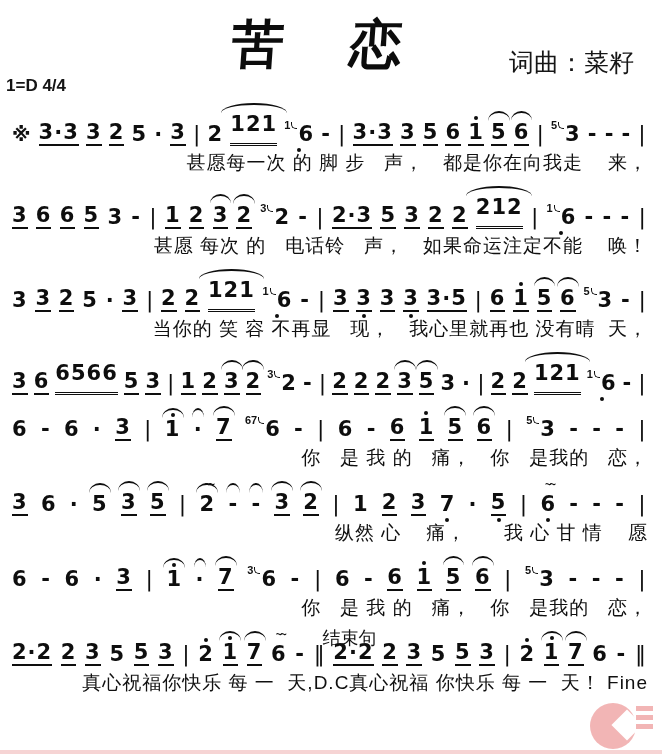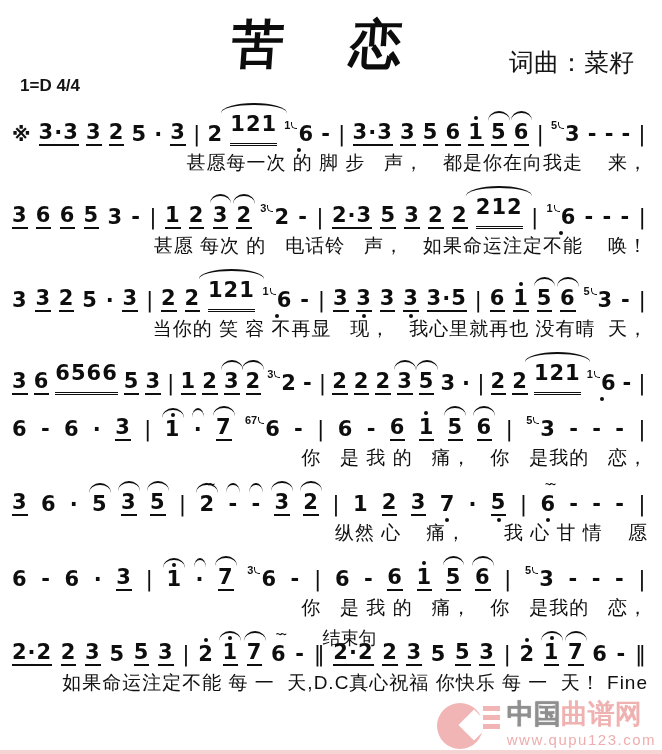--- a/index.html
+++ b/index.html
@@ -8,21 +8,21 @@
     font-family:"Liberation Sans","DejaVu Sans",sans-serif;color:#111;
   }
   .page{position:absolute;inset:0;background:#fff;}
   
   .page-title{
     position:absolute;left:232px;top:10px;
     font-family:"DejaVu Serif",serif;font-weight:bold;font-size:52px;
     letter-spacing:66px;white-space:nowrap;color:#0c0c0c;transform:skewX(-4deg);
   }
   .credit{position:absolute;right:28px;top:46px;font-size:25px;color:#161616;}
-  .keysig{position:absolute;left:20px;top:76px;font-size:17px;font-weight:bold;color:#151515;}
+  .keysig{position:absolute;left:6px;top:76px;font-size:17px;font-weight:bold;color:#151515;}
   
   .score{position:absolute;left:10px;right:14px;top:98px;}
   .system{position:relative;margin-bottom:5px;}
   .notes{display:flex;justify-content:space-between;align-items:flex-end;padding:15px 2px 1px 2px;}
   .tok{position:relative;display:inline-block;text-align:center;}
   .main{
     display:inline-block;font-family:"DejaVu Sans",sans-serif;font-weight:bold;
     font-size:21px;line-height:1.05;letter-spacing:1px;padding-bottom:1px;color:#0e0e0e;
   }
   .u1 .main{border-bottom:2px solid #0e0e0e;}
@@ -298,36 +298,30 @@
           <span class="tok u1"><span class="main">5</span></span>
           <span class="tok u1"><span class="main">3</span></span>
           <span class="tok bar"><span class="main">|</span></span>
           <span class="tok"><span class="hdot"></span><span class="main">2</span></span>
           <span class="tok u1"><span class="arc"></span><span class="hdot"></span><span class="main">1</span></span>
           <span class="tok u1"><span class="arc"></span><span class="main">7</span></span>
           <span class="tok"><span class="main">6</span></span>
           <span class="tok"><span class="main">-</span></span>
           <span class="tok bar"><span class="main">‖</span></span>
         </div>
-        <div class="lyrics">如果命运注定不能 每 一  天,D.C真心祝福 你快乐 每 一  天！ Fine</div>
+        <div class="lyrics">真心祝福你快乐 每 一  天,D.C真心祝福 你快乐 每 一  天！ Fine</div>
       </div>
     </div>
 
   <div class="watermark">
     <div class="wm-logo">
       <div class="wm-circle"></div>
       <div class="wm-notch"></div>
       <div class="wm-bars">
           <span></span>
           <span></span>
           <span></span>
         </div>
     </div>
-    <div class="wm-text">
-      <div class="wm-name">
-        <span class="dark">中国</span><span class="pink">曲谱网</span>
-      </div>
-      <div class="wm-url">www.qupu123.com</div>
-    </div>
   </div>
 
   <div class="bottom-strip"></div>
 </div>
 
 </body></html>

